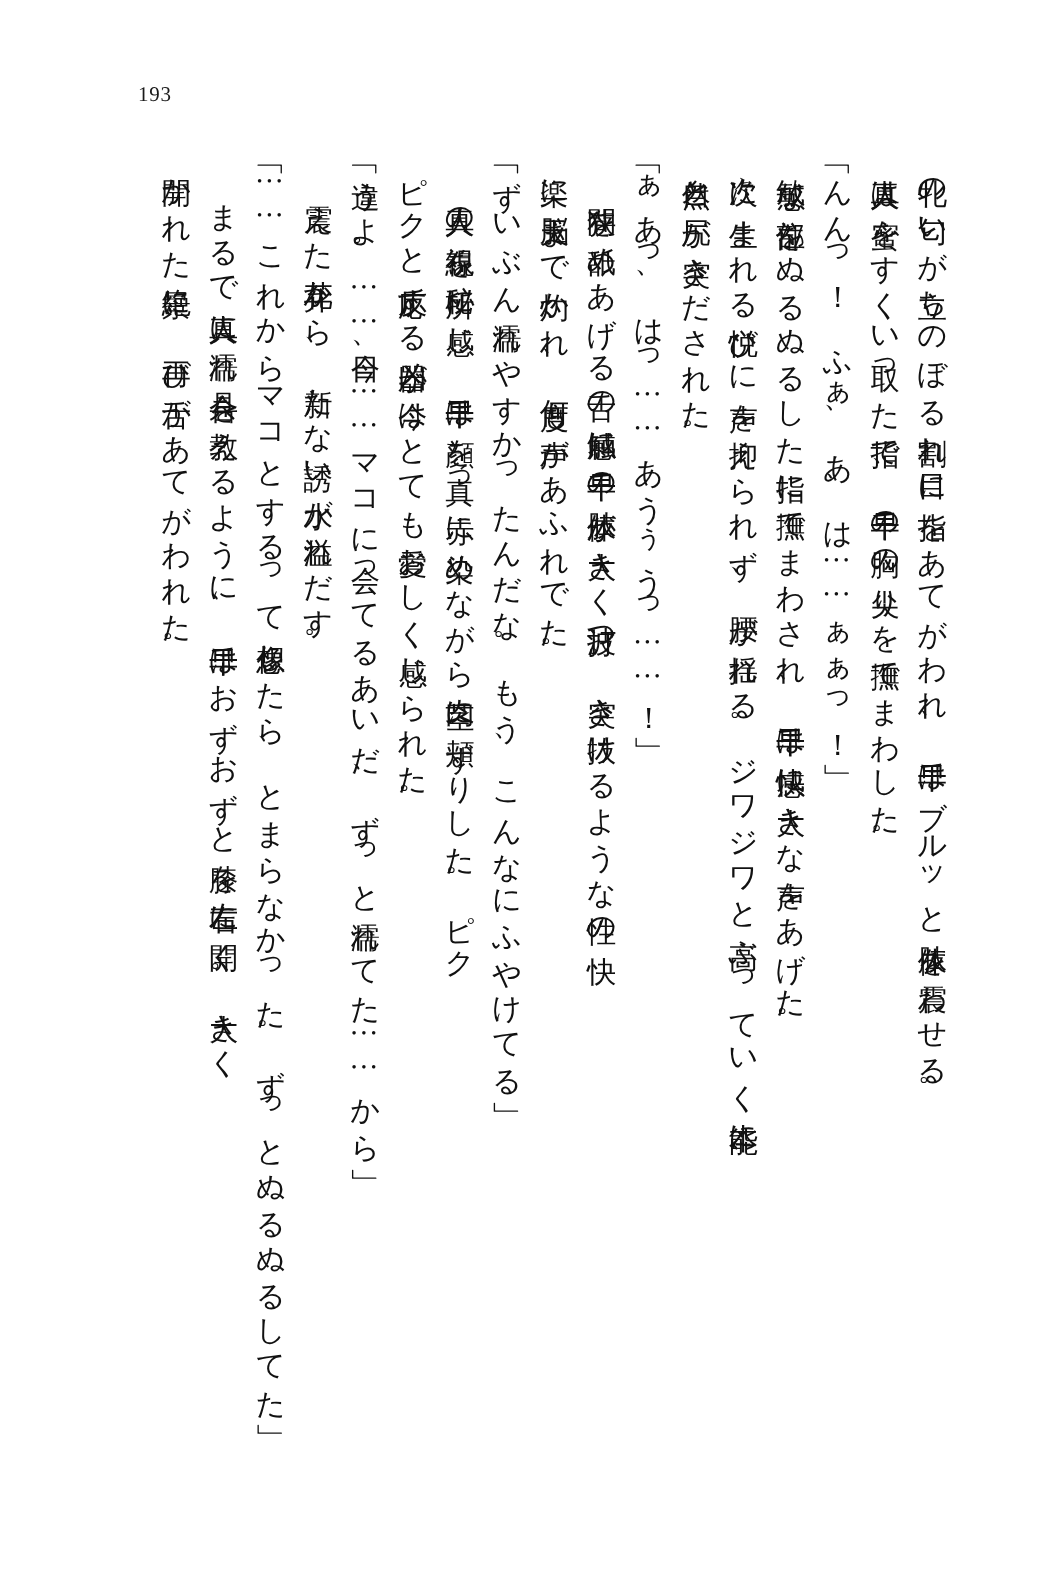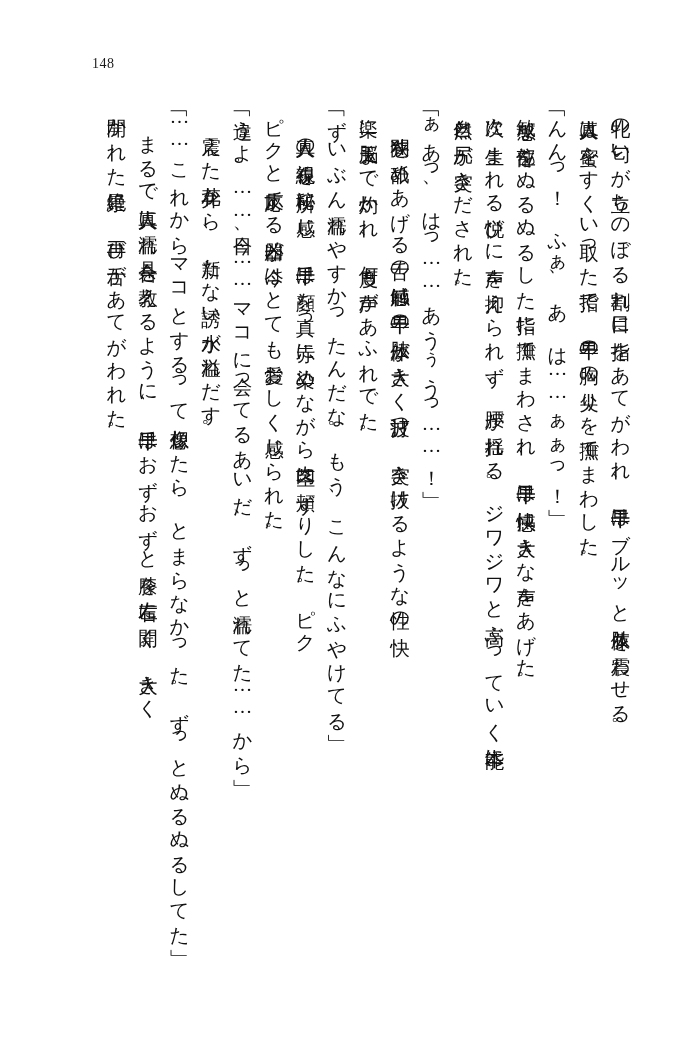--- a/index.html
+++ b/index.html
@@ -53,21 +53,21 @@
   }
   .col.indent {
     padding-top: 18px;
   }
 </style>
 </head>
 <body>
 
 <div class="page">
 
-  <div class="page-number">148</div>
+  <div class="page-number">193</div>
 
   <div class="text-block">
     <div class="col">牝の匂いが立ちのぼる割れ目に指をあてがわれ、千早はブルッと肢体を震わせる。</div>
     <div class="col">真人は蜜をすくい取った指で、千早の胸の尖りを撫でまわした。</div>
     <div class="col">「んんっ！　ふぁ、あ、は……ぁぁっ！」</div>
     <div class="col">敏感な部位をぬるぬるした指に撫でまわされ、千早は快感に大きな声をあげた。</div>
     <div class="col">次々に生まれる悦びに声を抑えられず、腰が揺れる。ジワジワと高ぶっていく本能に、</div>
     <div class="col">自然と尻が突きだされた。</div>
     <div class="col">「ぁあっ、はっ……あうぅうっ……！」</div>
     <div class="col indent">狭間を舐めあげる舌の感触に千早の肢体が大きく波打つ。突き抜けるような性の快</div>

